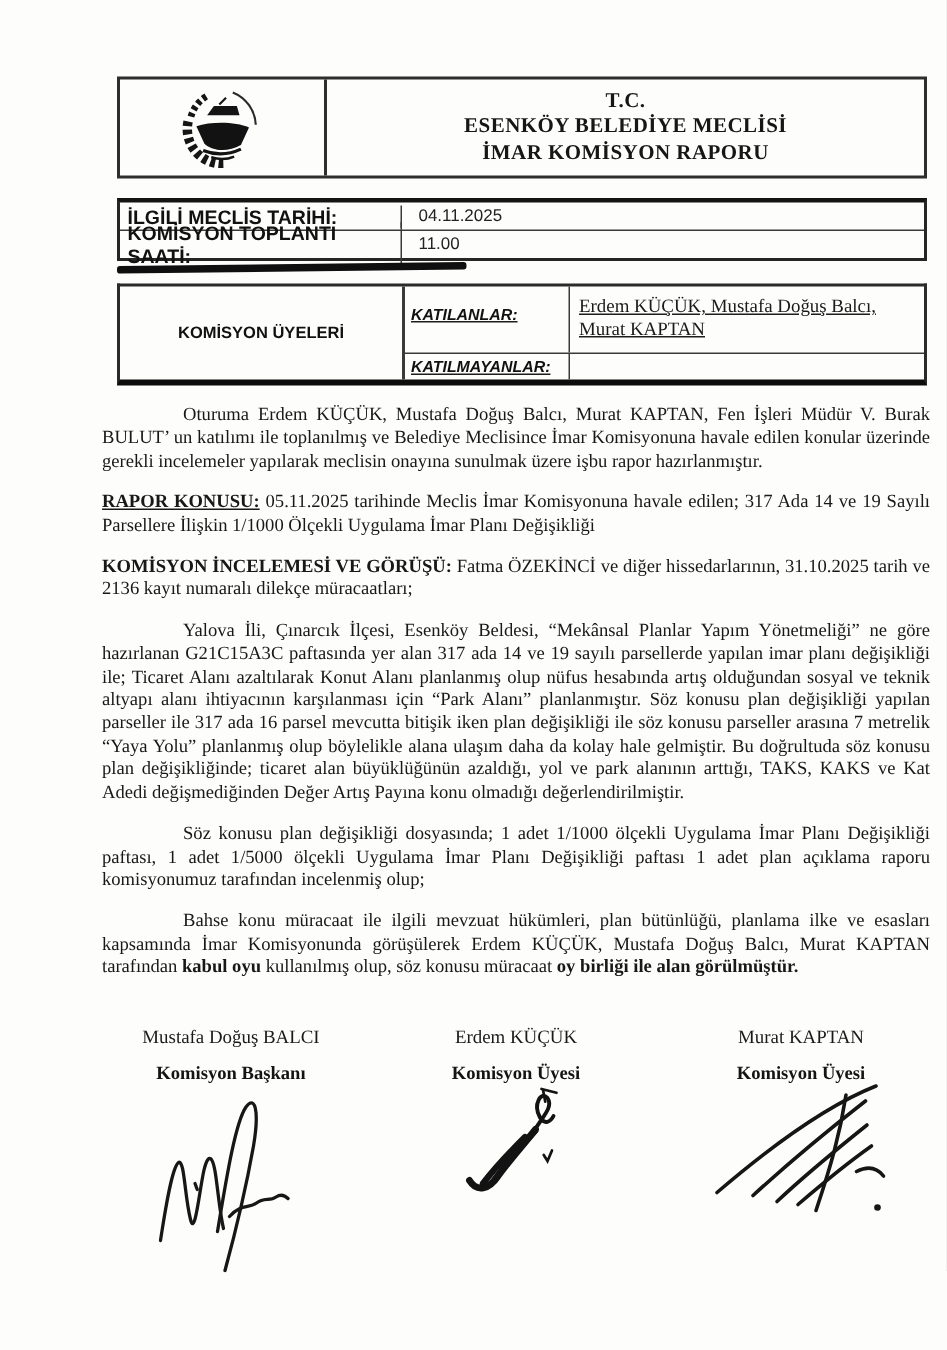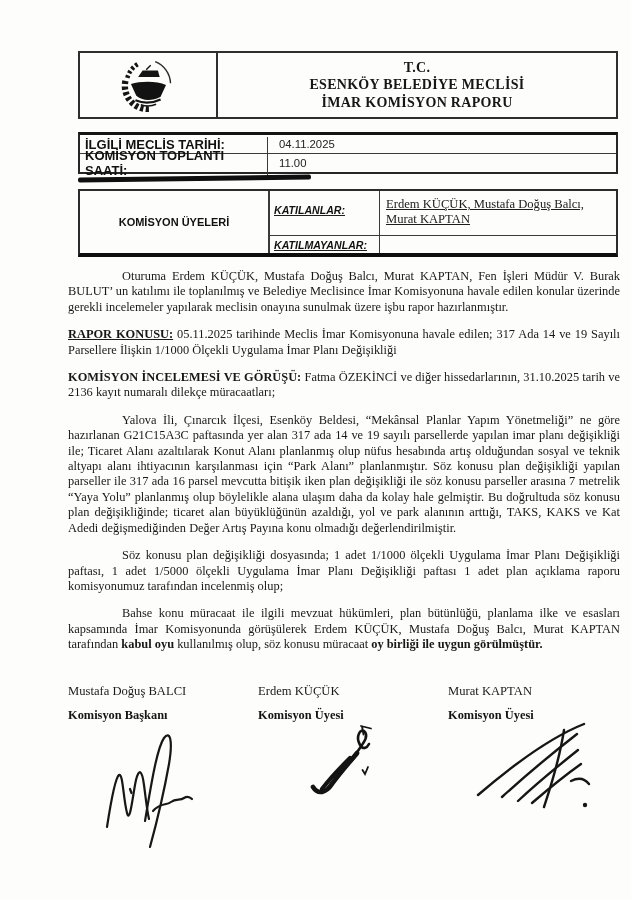--- a/index.html
+++ b/index.html
@@ -38,21 +38,21 @@
   .members-value{flex:1;font-size:12.6px;line-height:15px;padding:6px 3px 0 6px;color:#1a1a1a;}
   
   .body-text{margin-top:12px;width:552px;font-size:12.4px;line-height:15.4px;text-align:justify;color:#181818;}
   .body-text p{margin:0 0 12px 0;}
   .indent{text-indent:54px;}
   .b{font-weight:bold;}
   .bu{font-weight:bold;text-decoration:underline;}
   
   .sig-block{margin-top:31px;width:552px;}
   .sig-row{display:flex;justify-content:space-between;}
-  .sig-col{width:172px;text-align:left;}
+  .sig-col{width:172px;text-align:center;}
   .sig-name{font-size:12.6px;color:#1a1a1a;}
   .sig-role{font-weight:bold;font-size:12.4px;margin-top:9px;color:#141414;}
   .scribbles{display:flex;justify-content:space-between;margin-top:6px;align-items:flex-start;}
   .scr{width:172px;display:flex;justify-content:center;}
   svg{display:block;}
 </style>
 </head>
 <body>
 
 <div class="page">
@@ -113,21 +113,21 @@
       </div>
     </div>
   </div>
 
   <div class="body-text">
     <p class="indent">Oturuma Erdem KÜÇÜK, Mustafa Doğuş Balcı, Murat KAPTAN, Fen İşleri Müdür V. Burak BULUT’ un katılımı ile toplanılmış ve Belediye Meclisince İmar Komisyonuna havale edilen konular üzerinde gerekli incelemeler yapılarak meclisin onayına sunulmak üzere işbu rapor hazırlanmıştır.</p>
     <p><span class="bu">RAPOR KONUSU:</span><span> 05.11.2025 tarihinde Meclis İmar Komisyonuna havale edilen; 317 Ada 14 ve 19 Sayılı Parsellere İlişkin 1/1000 Ölçekli Uygulama İmar Planı Değişikliği</span></p>
     <p><span class="b">KOMİSYON İNCELEMESİ VE GÖRÜŞÜ:</span><span> Fatma ÖZEKİNCİ ve diğer hissedarlarının, 31.10.2025 tarih ve 2136 kayıt numaralı dilekçe müracaatları;</span></p>
     <p class="indent">Yalova İli, Çınarcık İlçesi, Esenköy Beldesi, “Mekânsal Planlar Yapım Yönetmeliği” ne göre hazırlanan G21C15A3C paftasında yer alan 317 ada 14 ve 19 sayılı parsellerde yapılan imar planı değişikliği ile; Ticaret Alanı azaltılarak Konut Alanı planlanmış olup nüfus hesabında artış olduğundan sosyal ve teknik altyapı alanı ihtiyacının karşılanması için “Park Alanı” planlanmıştır. Söz konusu plan değişikliği yapılan parseller ile 317 ada 16 parsel mevcutta bitişik iken plan değişikliği ile söz konusu parseller arasına 7 metrelik “Yaya Yolu” planlanmış olup böylelikle alana ulaşım daha da kolay hale gelmiştir. Bu doğrultuda söz konusu plan değişikliğinde; ticaret alan büyüklüğünün azaldığı, yol ve park alanının arttığı, TAKS, KAKS ve Kat Adedi değişmediğinden Değer Artış Payına konu olmadığı değerlendirilmiştir.</p>
     <p class="indent">Söz konusu plan değişikliği dosyasında; 1 adet 1/1000 ölçekli Uygulama İmar Planı Değişikliği paftası, 1 adet 1/5000 ölçekli Uygulama İmar Planı Değişikliği paftası 1 adet plan açıklama raporu komisyonumuz tarafından incelenmiş olup;</p>
-    <p class="indent"><span>Bahse konu müracaat ile ilgili mevzuat hükümleri, plan bütünlüğü, planlama ilke ve esasları kapsamında İmar Komisyonunda görüşülerek Erdem KÜÇÜK, Mustafa Doğuş Balcı, Murat KAPTAN tarafından </span><span class="b">kabul oyu</span><span> kullanılmış olup, söz konusu müracaat </span><span class="b">oy birliği ile uygun görülmüştür.</span></p>
+    <p class="indent"><span>Bahse konu müracaat ile ilgili mevzuat hükümleri, plan bütünlüğü, planlama ilke ve esasları kapsamında İmar Komisyonunda görüşülerek Erdem KÜÇÜK, Mustafa Doğuş Balcı, Murat KAPTAN tarafından </span><span class="b">kabul oyu</span><span> kullanılmış olup, söz konusu müracaat </span><span class="b">oy birliği ile alan görülmüştür.</span></p>
   </div>
 
   <div class="sig-block">
     <div class="sig-row">
       <div class="sig-col sig-name">Mustafa Doğuş BALCI</div>
       <div class="sig-col sig-name">Erdem KÜÇÜK</div>
       <div class="sig-col sig-name">Murat KAPTAN</div>
     </div>
     <div class="sig-row">
       <div class="sig-col sig-role">Komisyon Başkanı</div>

